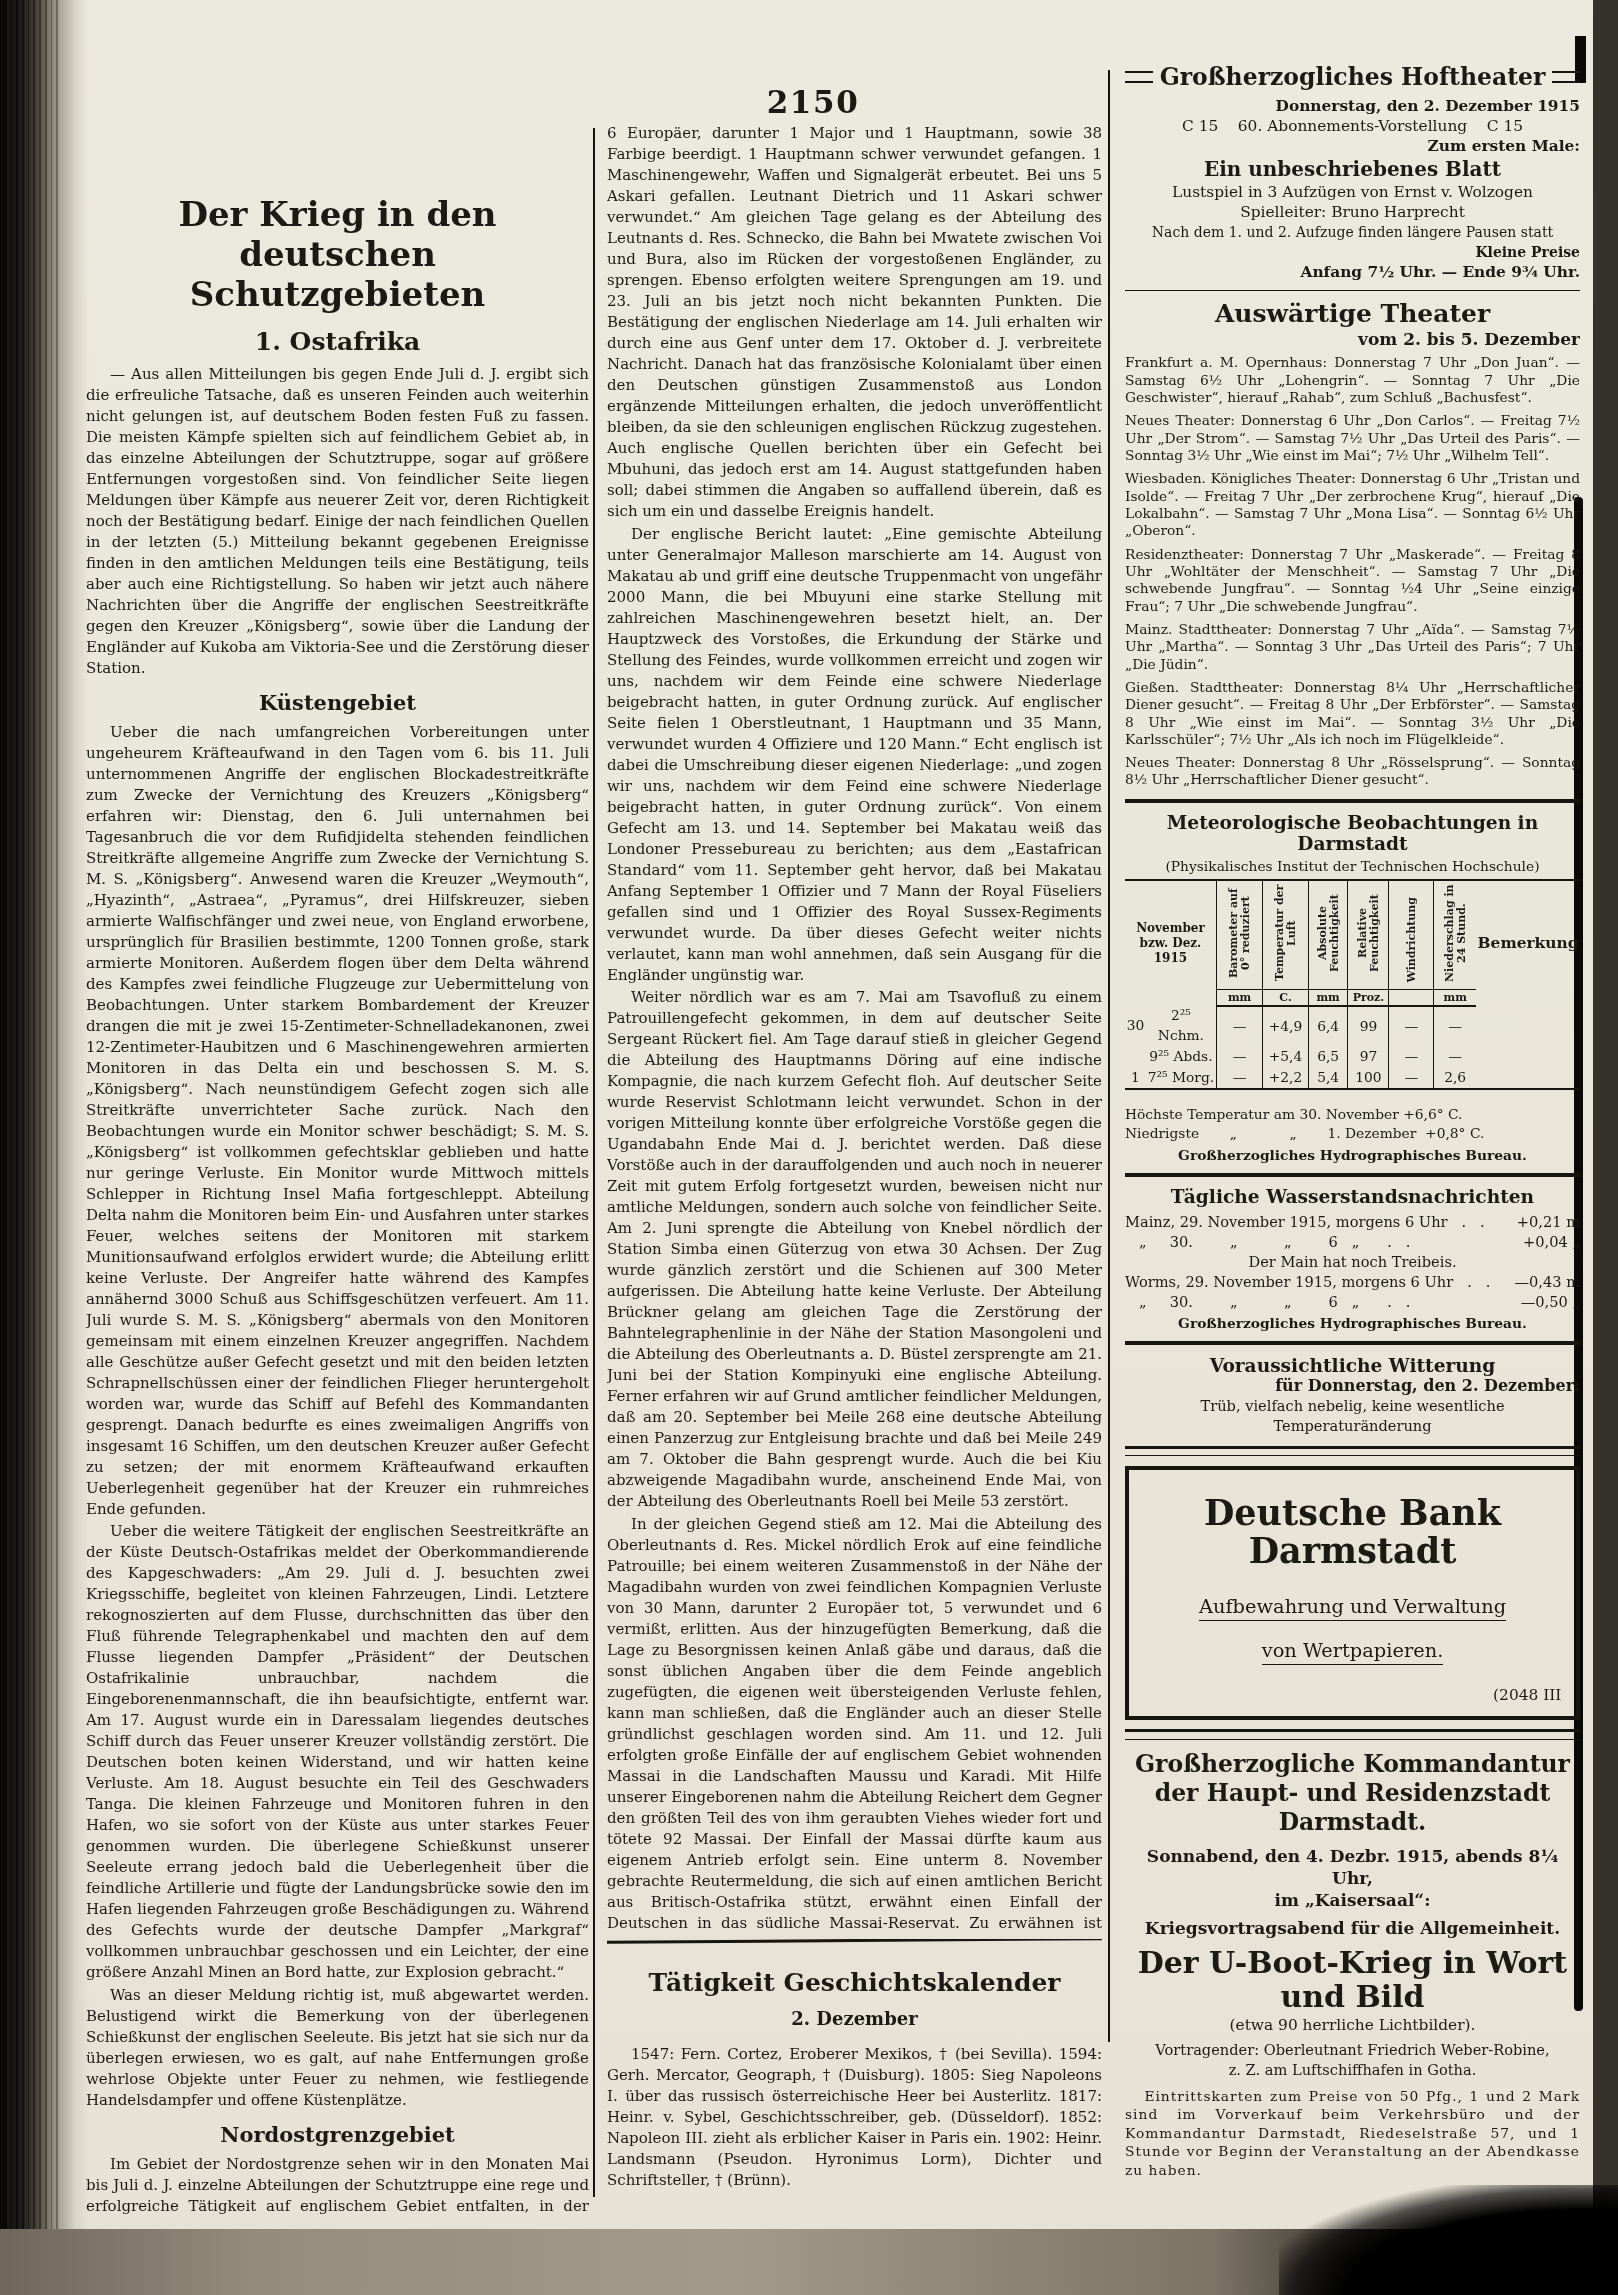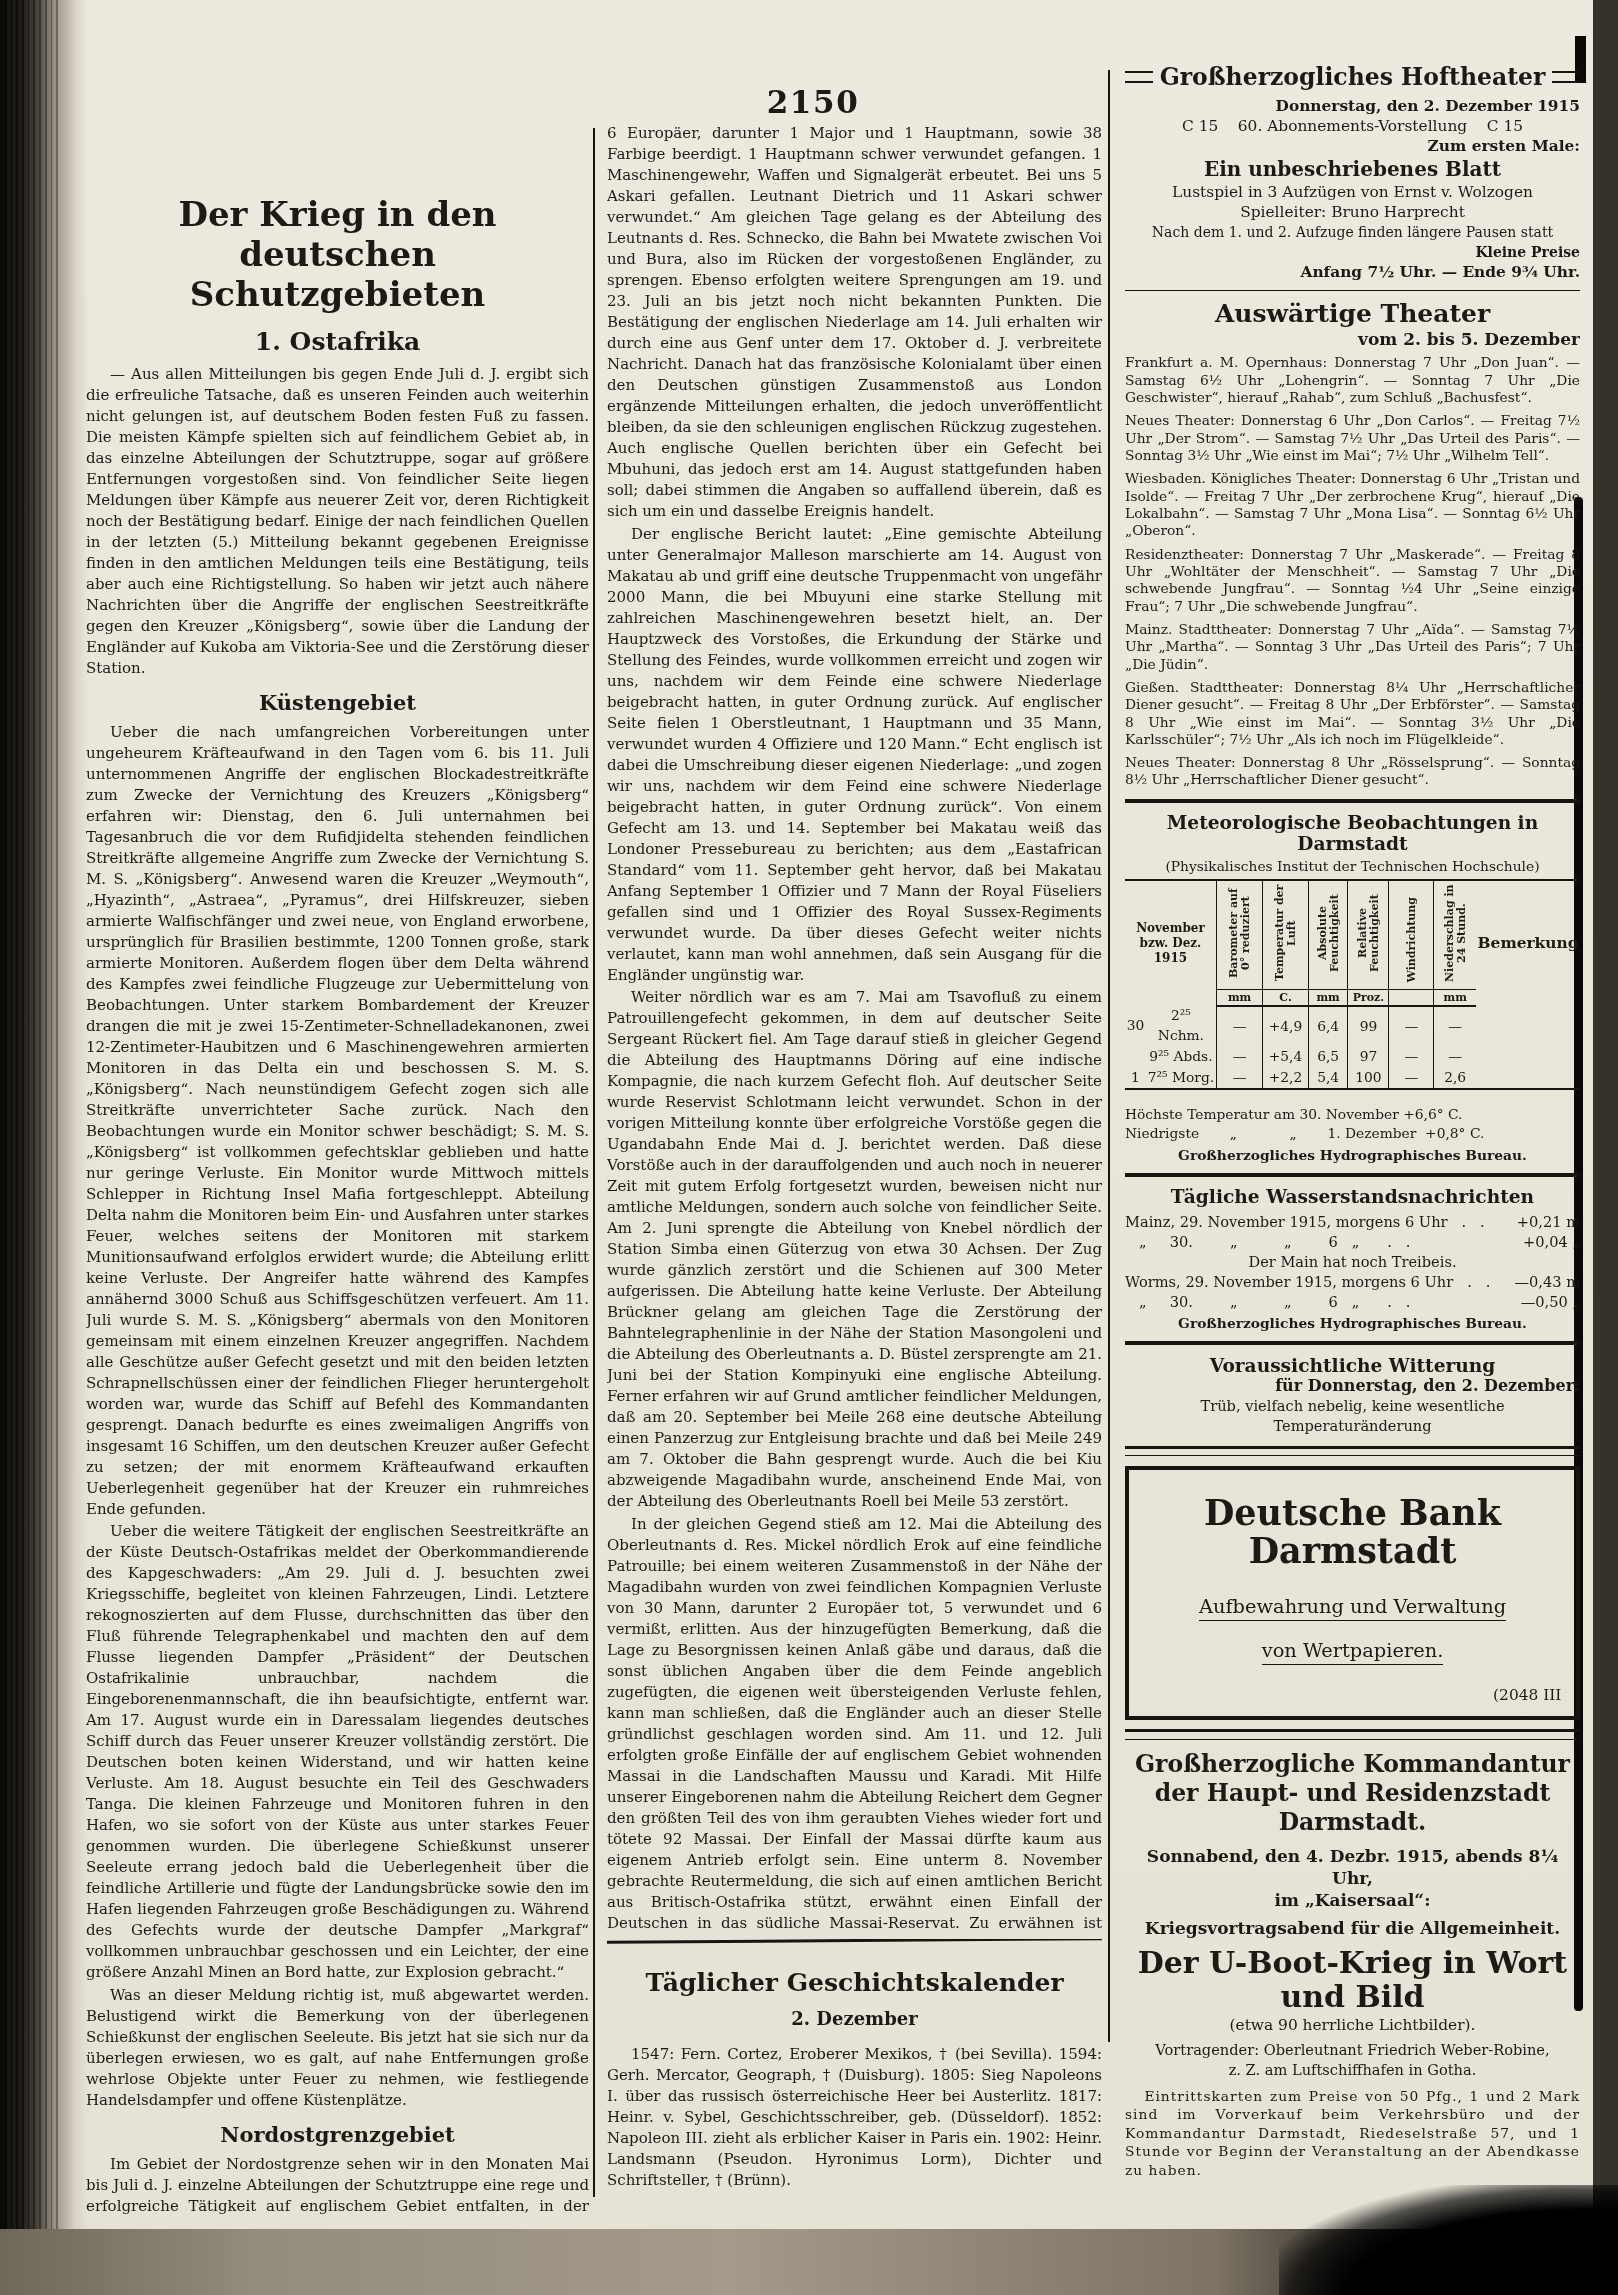--- a/index.html
+++ b/index.html
@@ -125,21 +125,21 @@
 
 <div class="col col2">
   <p class="para" style="text-indent:0">6 Europäer, darunter 1 Major und 1 Hauptmann, sowie 38 Farbige beerdigt. 1 Hauptmann schwer verwundet gefangen. 1 Maschinengewehr, Waffen und Signalgerät erbeutet. Bei uns 5 Askari gefallen. Leutnant Dietrich und 11 Askari schwer verwundet.“ Am gleichen Tage gelang es der Abteilung des Leutnants d. Res. Schnecko, die Bahn bei Mwatete zwischen Voi und Bura, also im Rücken der vorgestoßenen Engländer, zu sprengen. Ebenso erfolgten weitere Sprengungen am 19. und 23. Juli an bis jetzt noch nicht bekannten Punkten. Die Bestätigung der englischen Niederlage am 14. Juli erhalten wir durch eine aus Genf unter dem 17. Oktober d. J. verbreitete Nachricht. Danach hat das französische Kolonialamt über einen den Deutschen günstigen Zusammenstoß aus London ergänzende Mitteilungen erhalten, die jedoch unveröffentlicht bleiben, da sie den schleunigen englischen Rückzug zugestehen. Auch englische Quellen berichten über ein Gefecht bei Mbuhuni, das jedoch erst am 14. August stattgefunden haben soll; dabei stimmen die Angaben so auffallend überein, daß es sich um ein und dasselbe Ereignis handelt.</p>
   <p class="para">Der englische Bericht lautet: „Eine gemischte Abteilung unter Generalmajor Malleson marschierte am 14. August von Makatau ab und griff eine deutsche Truppenmacht von ungefähr 2000 Mann, die bei Mbuyuni eine starke Stellung mit zahlreichen Maschinengewehren besetzt hielt, an. Der Hauptzweck des Vorstoßes, die Erkundung der Stärke und Stellung des Feindes, wurde vollkommen erreicht und zogen wir uns, nachdem wir dem Feinde eine schwere Niederlage beigebracht hatten, in guter Ordnung zurück. Auf englischer Seite fielen 1 Oberstleutnant, 1 Hauptmann und 35 Mann, verwundet wurden 4 Offiziere und 120 Mann.“ Echt englisch ist dabei die Umschreibung dieser eigenen Niederlage: „und zogen wir uns, nachdem wir dem Feind eine schwere Niederlage beigebracht hatten, in guter Ordnung zurück“. Von einem Gefecht am 13. und 14. September bei Makatau weiß das Londoner Pressebureau zu berichten; aus dem „Eastafrican Standard“ vom 11. September geht hervor, daß bei Makatau Anfang September 1 Offizier und 7 Mann der Royal Füseliers gefallen sind und 1 Offizier des Royal Sussex-Regiments verwundet wurde. Da über dieses Gefecht weiter nichts verlautet, kann man wohl annehmen, daß sein Ausgang für die Engländer ungünstig war.</p>
   <p class="para">Weiter nördlich war es am 7. Mai am Tsavofluß zu einem Patrouillengefecht gekommen, in dem auf deutscher Seite Sergeant Rückert fiel. Am Tage darauf stieß in gleicher Gegend die Abteilung des Hauptmanns Döring auf eine indische Kompagnie, die nach kurzem Gefecht floh. Auf deutscher Seite wurde Reservist Schlotmann leicht verwundet. Schon in der vorigen Mitteilung konnte über erfolgreiche Vorstöße gegen die Ugandabahn Ende Mai d. J. berichtet werden. Daß diese Vorstöße auch in der darauffolgenden und auch noch in neuerer Zeit mit gutem Erfolg fortgesetzt wurden, beweisen nicht nur amtliche Meldungen, sondern auch solche von feindlicher Seite. Am 2. Juni sprengte die Abteilung von Knebel nördlich der Station Simba einen Güterzug von etwa 30 Achsen. Der Zug wurde gänzlich zerstört und die Schienen auf 300 Meter aufgerissen. Die Abteilung hatte keine Verluste. Der Abteilung Brückner gelang am gleichen Tage die Zerstörung der Bahntelegraphenlinie in der Nähe der Station Masongoleni und die Abteilung des Oberleutnants a. D. Büstel zersprengte am 21. Juni bei der Station Kompinyuki eine englische Abteilung. Ferner erfahren wir auf Grund amtlicher feindlicher Meldungen, daß am 20. September bei Meile 268 eine deutsche Abteilung einen Panzerzug zur Entgleisung brachte und daß bei Meile 249 am 7. Oktober die Bahn gesprengt wurde. Auch die bei Kiu abzweigende Magadibahn wurde, anscheinend Ende Mai, von der Abteilung des Oberleutnants Roell bei Meile 53 zerstört.</p>
   <p class="para">In der gleichen Gegend stieß am 12. Mai die Abteilung des Oberleutnants d. Res. Mickel nördlich Erok auf eine feindliche Patrouille; bei einem weiteren Zusammenstoß in der Nähe der Magadibahn wurden von zwei feindlichen Kompagnien Verluste von 30 Mann, darunter 2 Europäer tot, 5 verwundet und 6 vermißt, erlitten. Aus der hinzugefügten Bemerkung, daß die Lage zu Besorgnissen keinen Anlaß gäbe und daraus, daß die sonst üblichen Angaben über die dem Feinde angeblich zugefügten, die eigenen weit übersteigenden Verluste fehlen, kann man schließen, daß die Engländer auch an dieser Stelle gründlichst geschlagen worden sind. Am 11. und 12. Juli erfolgten große Einfälle der auf englischem Gebiet wohnenden Massai in die Landschaften Maussu und Karadi. Mit Hilfe unserer Eingeborenen nahm die Abteilung Reichert dem Gegner den größten Teil des von ihm geraubten Viehes wieder fort und tötete 92 Massai. Der Einfall der Massai dürfte kaum aus eigenem Antrieb erfolgt sein. Eine unterm 8. November gebrachte Reutermeldung, die sich auf einen amtlichen Bericht aus Britisch-Ostafrika stützt, erwähnt einen Einfall der Deutschen in das südliche Massai-Reservat. Zu erwähnen ist noch, daß am 19. Juli nördlich des Umbaflusses die Abteilung des Leutnants der Reserve Bleeck einen feindlichen Posten überfiel. Weiter erfahren wir aus dem „Eastafrican Standard“, daß am 26. August eine Patrouille der indischen Karputhala-Infanterie bei Mrima mit einem Verlust von 21 Mann an Toten, Verwundeten und Vermißten zurückgetrieben wurde, und daß der Feind durch kühne Streifzüge nicht nur große Verluste, sondern auch seinen schon bestehenden und den im Bau befindlichen Eisenbahnen und Telegraphenlinien bedeutenden Schaden zugefügt hat, ohne dabei selbst nennenswerte Verluste zu erleiden.      (Forts. folgt.)</p>
 </div>
 
 <div class="kalender">
   <div class="rule"></div>
-  <div class="head-l" style="margin-top:0">Täglicher Geschichtskalender</div>
+  <div class="head-l" style="margin-top:0">Tätigkeit Geschichtskalender</div>
   <div class="head-m" style="font-size:18px">2. Dezember</div>
   <p class="entries">1547: Fern. Cortez, Eroberer Mexikos, † (bei Sevilla). 1594: Gerh. Mercator, Geograph, † (Duisburg). 1805: Sieg Napoleons I. über das russisch österreichische Heer bei Austerlitz. 1817: Heinr. v. Sybel, Geschichtsschreiber, geb. (Düsseldorf). 1852: Napoleon III. zieht als erblicher Kaiser in Paris ein. 1902: Heinr. Landsmann (Pseudon. Hyronimus Lorm), Dichter und Schriftsteller, † (Brünn).</p>
 </div>
 
 <div class="col col3">
 
   <div class="ht-header">
     <span class="dbl"></span>
     <span class="t">Großherzogliches Hoftheater</span>
     <span class="dbl"></span>

